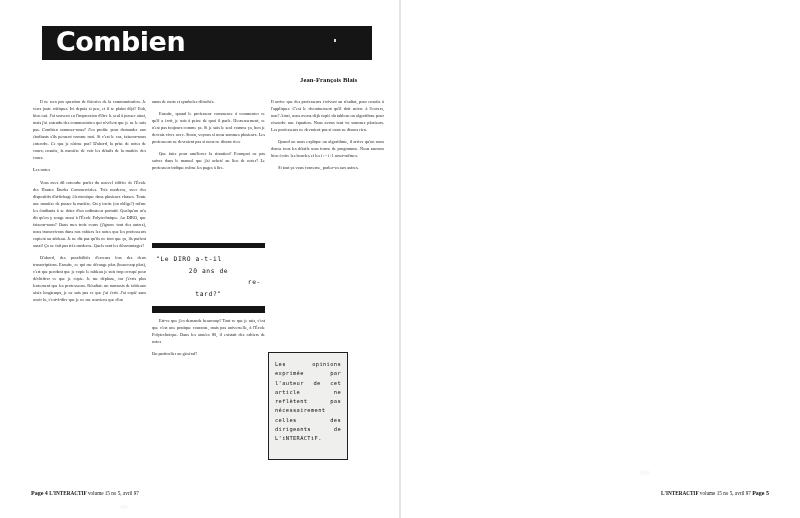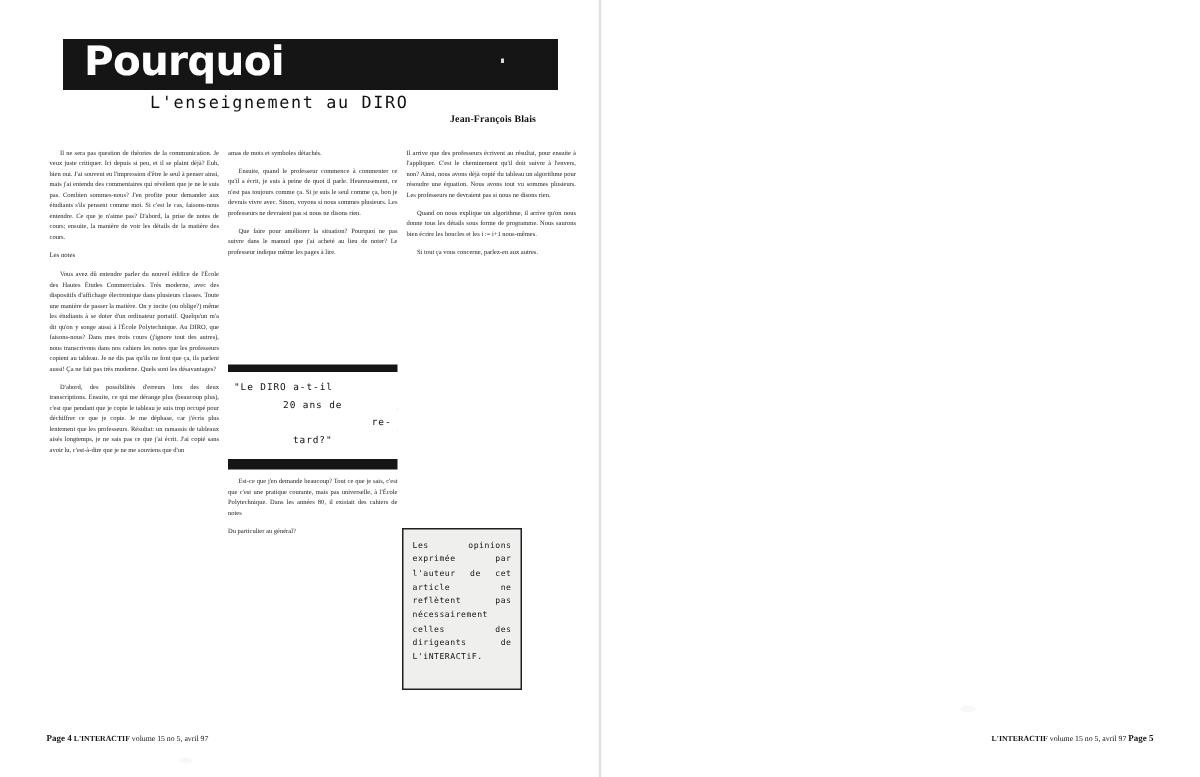--- a/index.html
+++ b/index.html
@@ -71,25 +71,24 @@
 <body>
 
 <div class="spread">
 
   <div class="paper-edge-l"></div>
   <div class="paper-edge-r"></div>
 
   <div class="page page-left">
 
     <div class="banner banner-l">
-      <span class="banner-title">Pourquoi</span>
+      <span class="banner-title">Combien</span>
       <span class="banner-speck"></span>
     </div>
 
-    <div class="subhead subhead-l">L'enseignement au DIRO</div>
     <div class="byline byline-l">Jean-François Blais</div>
 
     <div class="col lc1">
       <p>Il ne sera pas question de théories de la communication. Je veux juste critiquer. Ici depuis si peu, et il se plaint déjà? Euh, bien oui. J'ai souvent eu l'impression d'être le seul à penser ainsi, mais j'ai entendu des commentaires qui révèlent que je ne le suis pas. Combien sommes-nous? J'en profite pour demander aux étudiants s'ils pensent comme moi. Si c'est le cas, faisons-nous entendre. Ce que je n'aime pas? D'abord, la prise de notes de cours; ensuite, la manière de voir les détails de la matière des cours.</p>
       <h4>Les notes</h4>
       <p>Vous avez dû entendre parler du nouvel édifice de l'École des Hautes Études Commerciales. Très moderne, avec des dispositifs d'affichage électronique dans plusieurs classes. Toute une manière de passer la matière. On y incite (ou oblige?) même les étudiants à se doter d'un ordinateur portatif. Quelqu'un m'a dit qu'on y songe aussi à l'École Polytechnique. Au DIRO, que faisons-nous? Dans mes trois cours (j'ignore tout des autres), nous transcrivons dans nos cahiers les notes que les professeurs copient au tableau. Je ne dis pas qu'ils ne font que ça, ils parlent aussi! Ça ne fait pas très moderne. Quels sont les désavantages?</p>
       <p>D'abord, des possibilités d'erreurs lors des deux transcriptions. Ensuite, ce qui me dérange plus (beaucoup plus), c'est que pendant que je copie le tableau je suis trop occupé pour déchiffrer ce que je copie. Je me déphase, car j'écris plus lentement que les professeurs. Résultat: un ramassis de tableaux aisés longtemps, je ne sais pas ce que j'ai écrit. J'ai copié sans avoir lu, c'est-à-dire que je ne me souviens que d'un</p>
     </div>
 
     <div class="col lc2">

